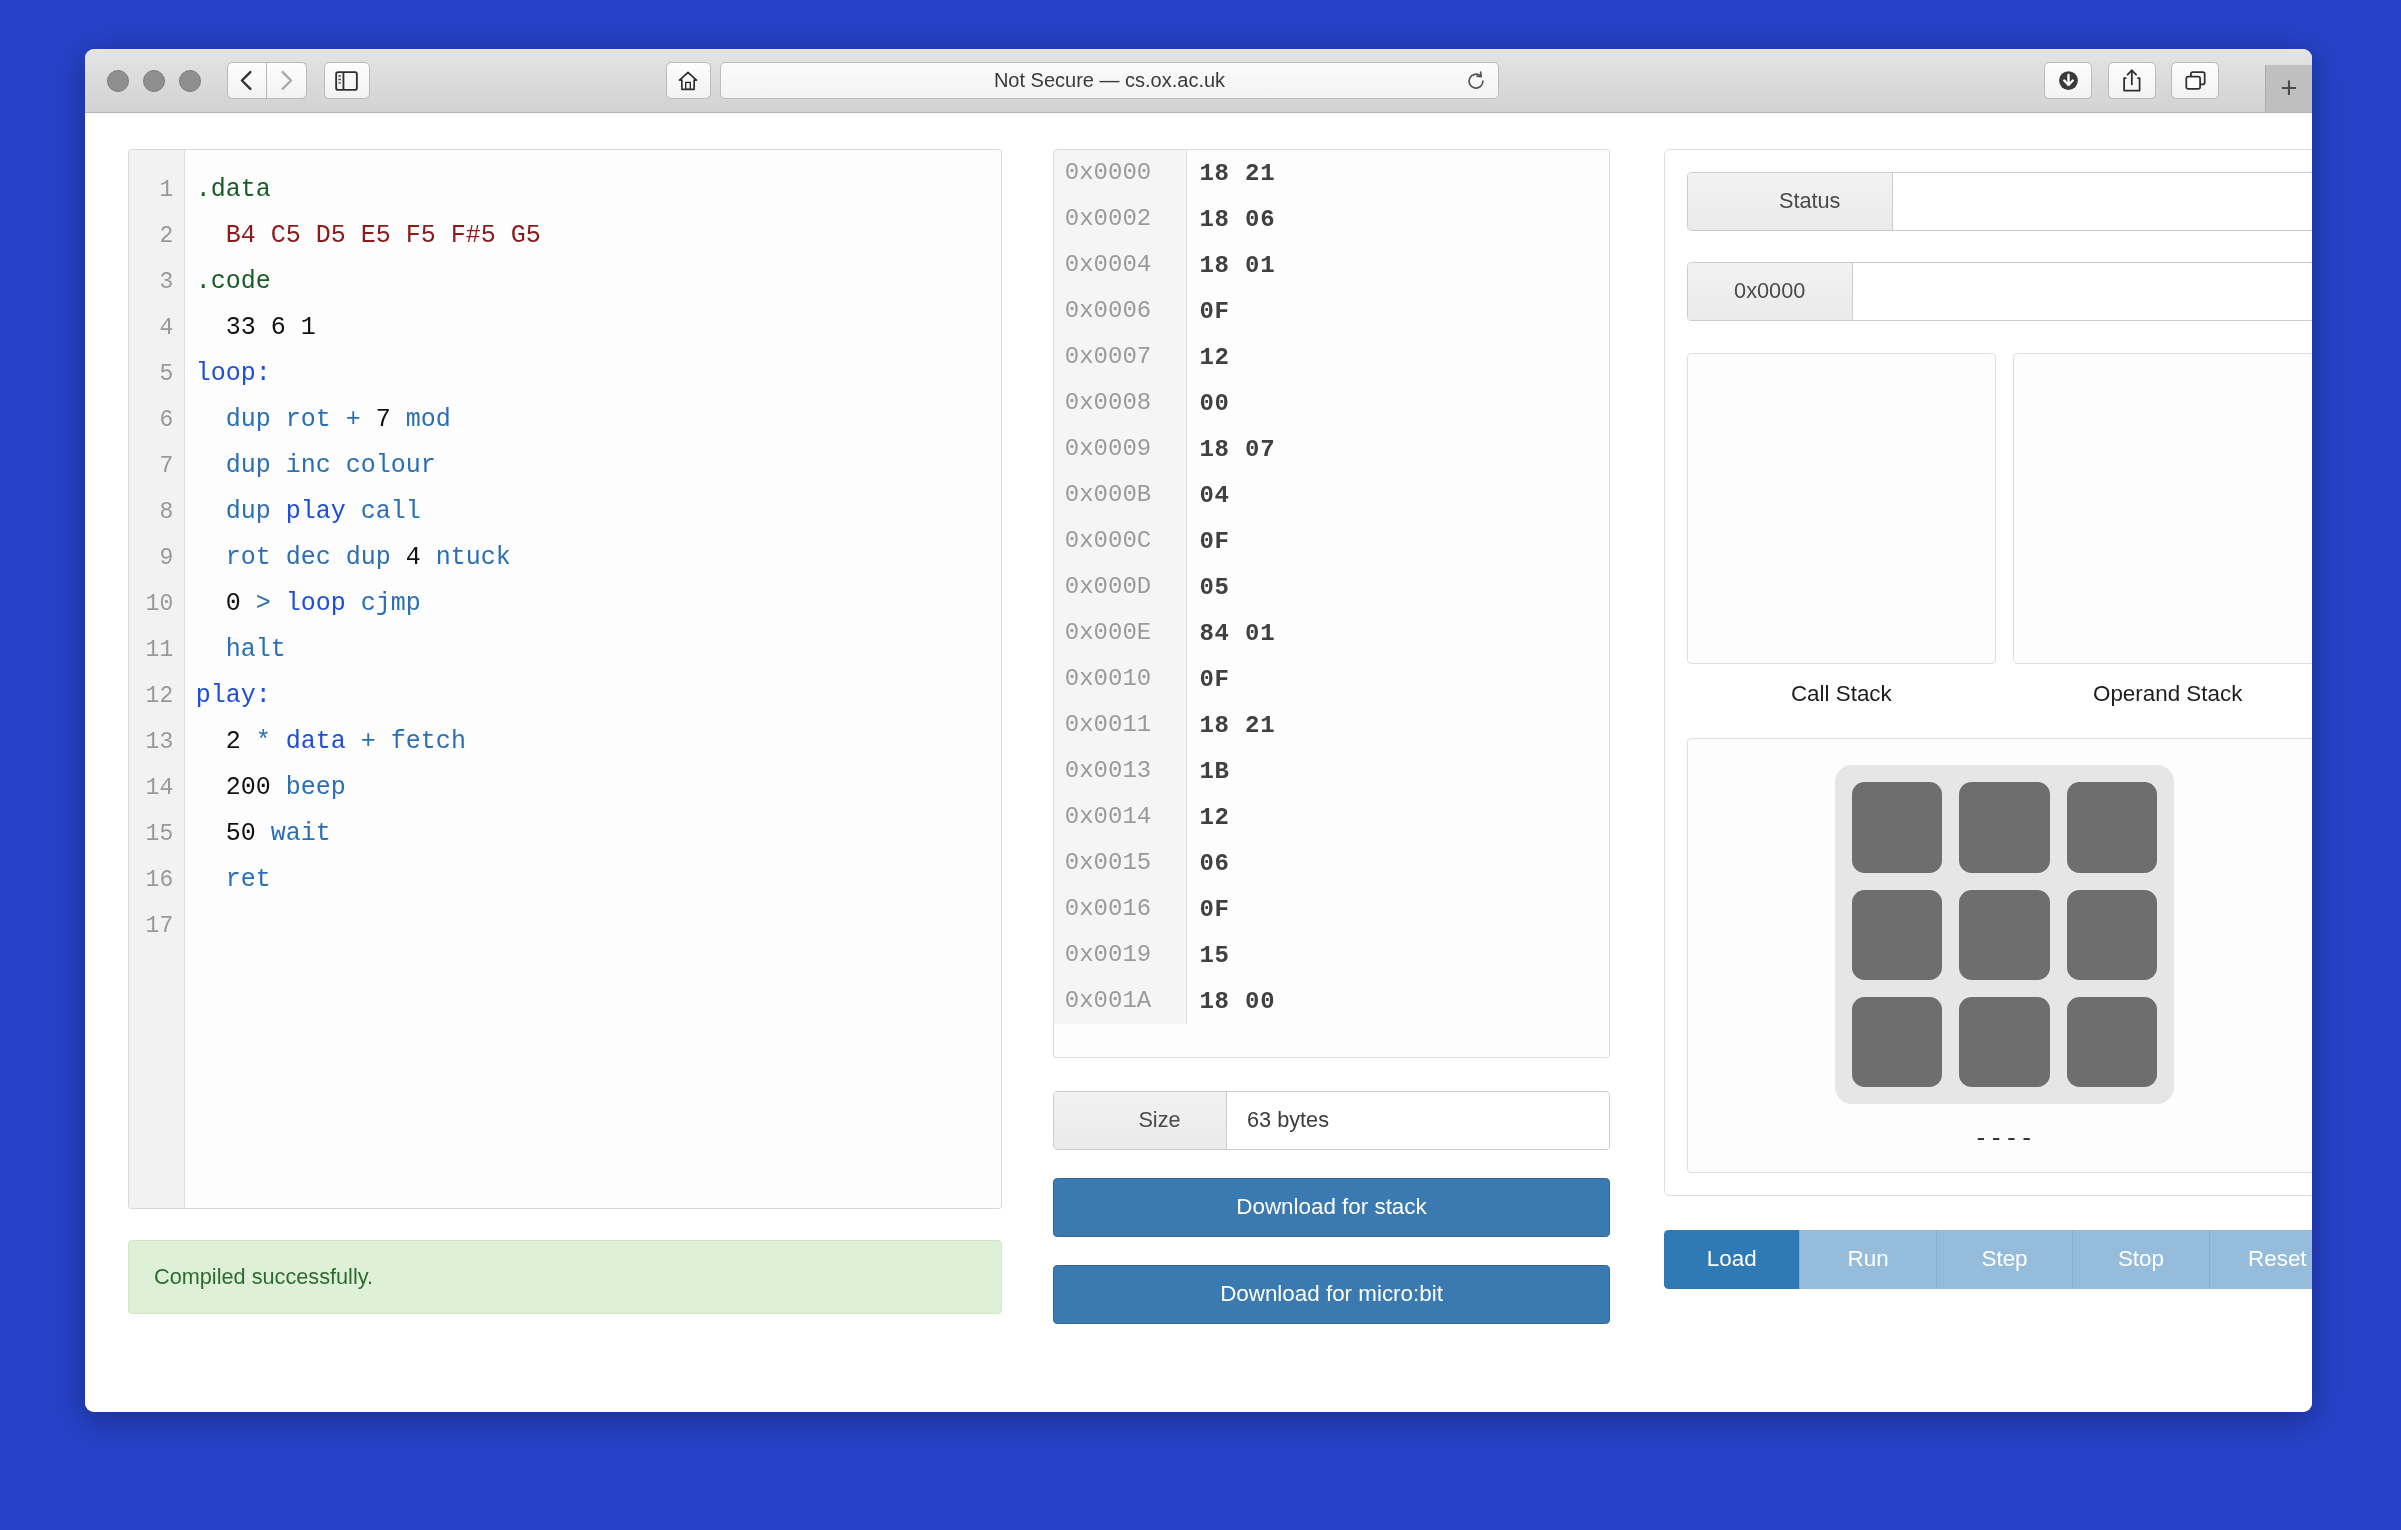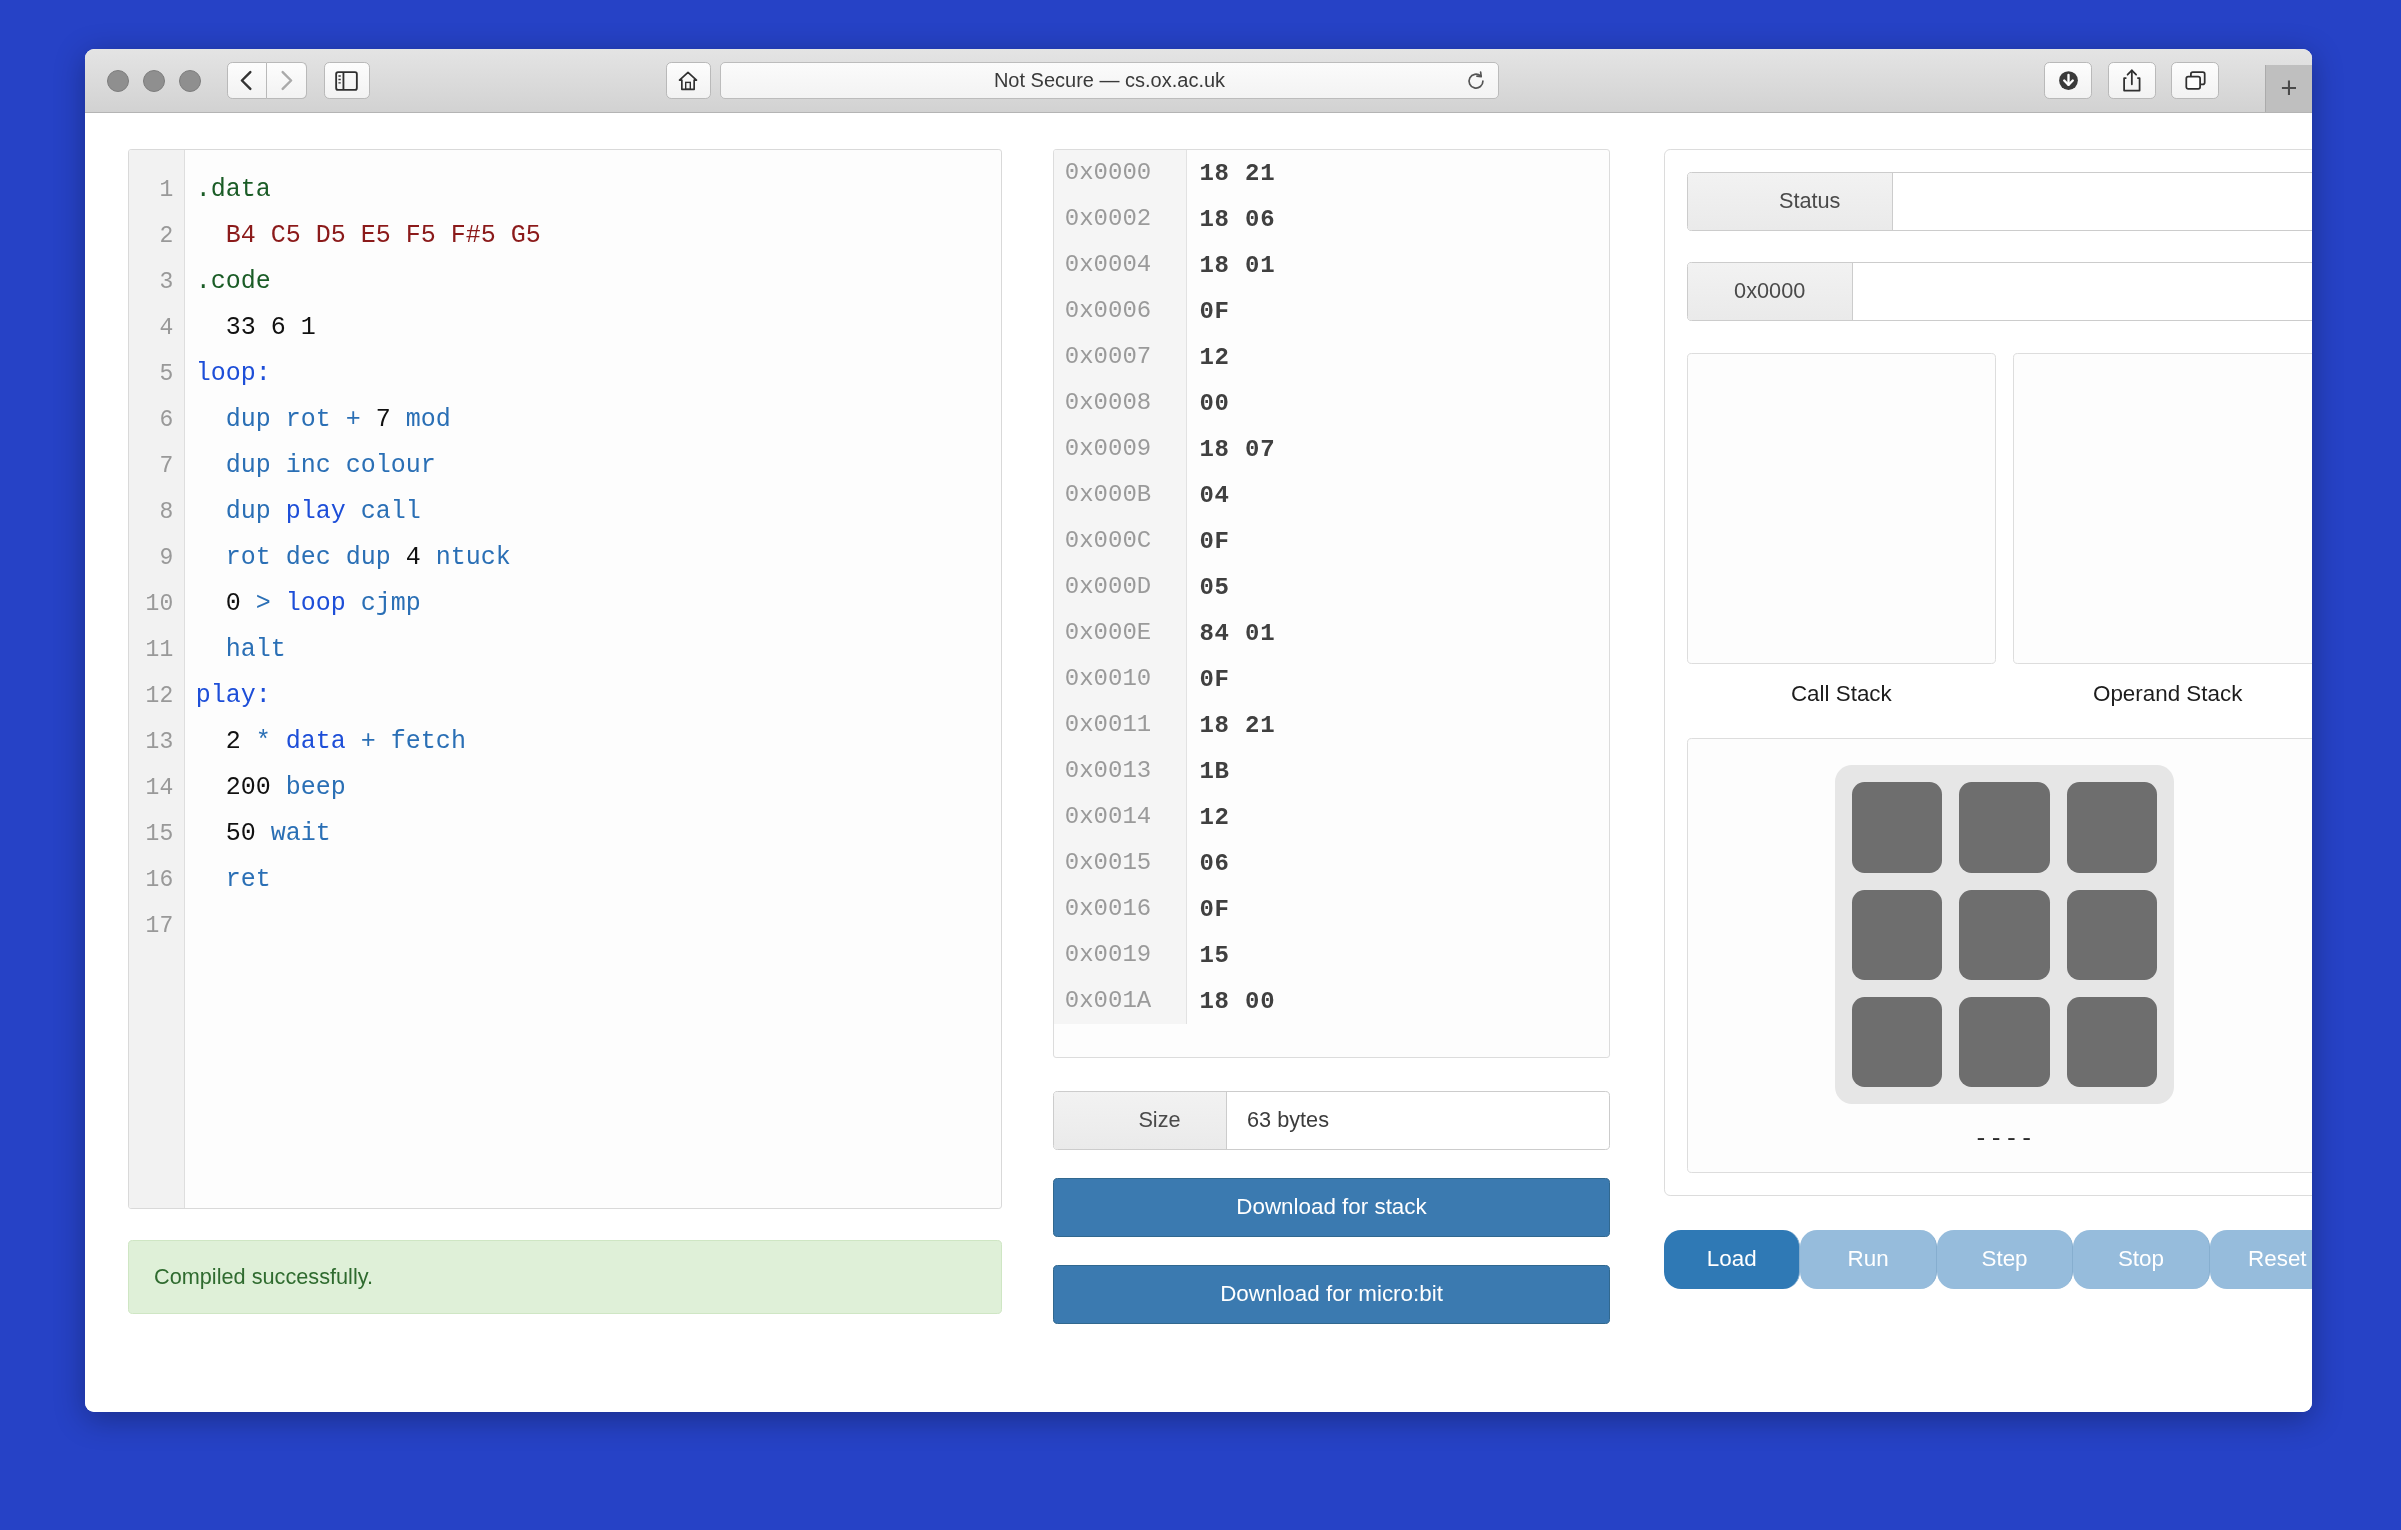--- a/index.html
+++ b/index.html
@@ -355,21 +355,20 @@
     flex: 1;
     height: 59px;
     display: flex;
     align-items: center;
     justify-content: center;
     color: #ffffff;
     font-size: 22.4px;
     background: #96bcdc;
     border-right: 0.8px solid #86aecf;
     box-sizing: border-box;
-    border-radius: 17px;
   }
   .ctrl-btn:last-child { border-right: none; }
   .ctrl-btn.active { background: #2f79b5; }
 </style>
 </head>
 <body style="background: rgb(38, 66, 198);">
 
 <div id="browser-window">
 
   <div id="toolbar">

